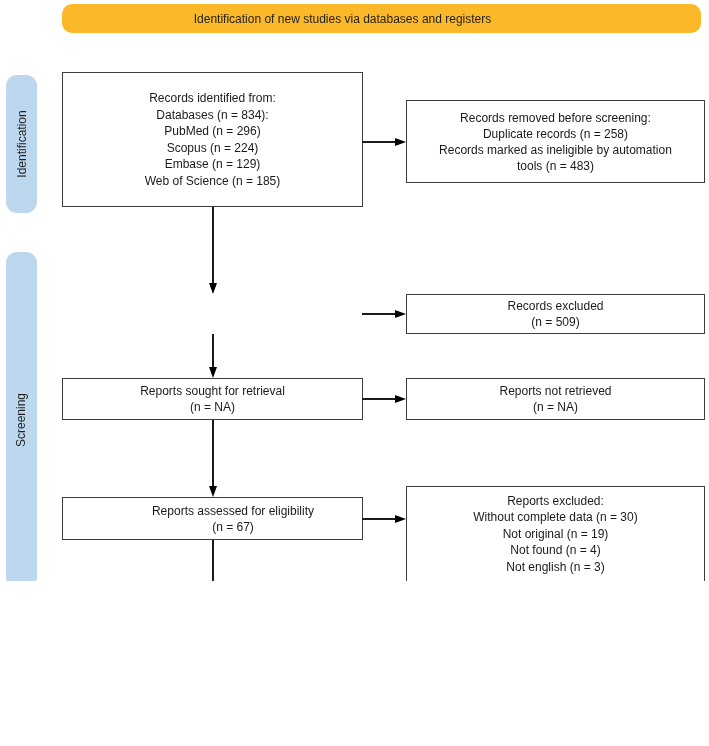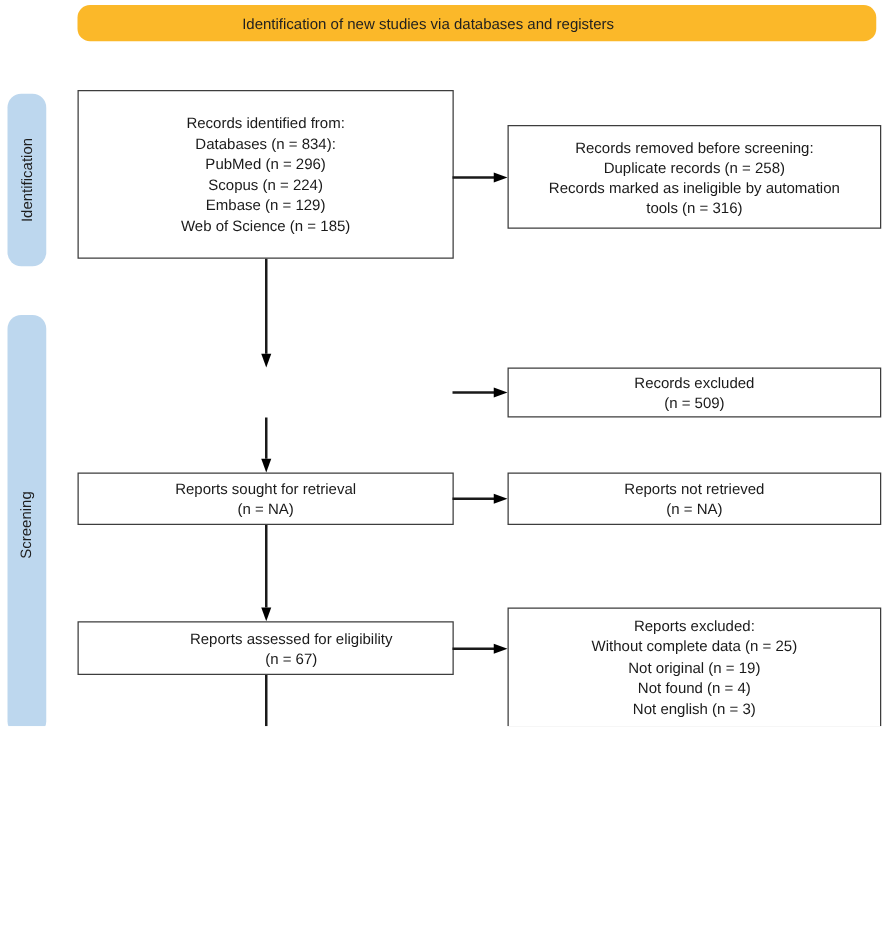--- a/index.html
+++ b/index.html
@@ -145,36 +145,36 @@
   <div class="fbox col-left b-assessed">
     <div>Reports assessed for eligibility</div>
     <div>(n = 67)</div>
   </div>
 
 
   <div class="fbox col-right b-removed">
     <div>Records removed before screening:</div>
     <div>Duplicate records (n = 258)</div>
     <div>Records marked as ineligible by automation</div>
-    <div>tools (n = 316)</div>
+    <div>tools (n = 483)</div>
   </div>
 
   <div class="fbox col-right b-excluded">
     <div>Records excluded</div>
     <div>(n = 509)</div>
   </div>
 
   <div class="fbox col-right b-notretrieved">
     <div>Reports not retrieved</div>
     <div>(n = NA)</div>
   </div>
 
   <div class="fbox col-right b-repexcluded">
     <div>Reports excluded:</div>
-    <div>Without complete data (n = 25)</div>
+    <div>Without complete data (n = 30)</div>
     <div>Not original (n = 19)</div>
     <div>Not found (n = 4)</div>
     <div>Not english (n = 3)</div>
   </div>
 
   <div class="vline" style="top:207px; height:76px;"></div>
   <div class="vhead" style="top:283px;"></div>
 
   <div class="vline" style="top:334px; height:33px;"></div>
   <div class="vhead" style="top:367px;"></div>

